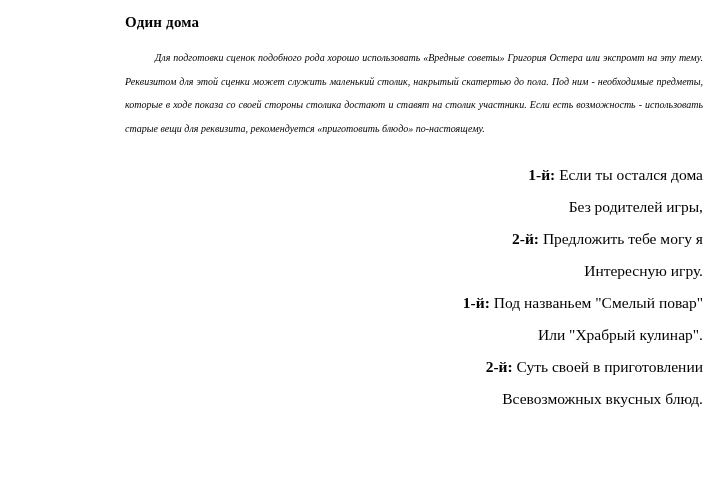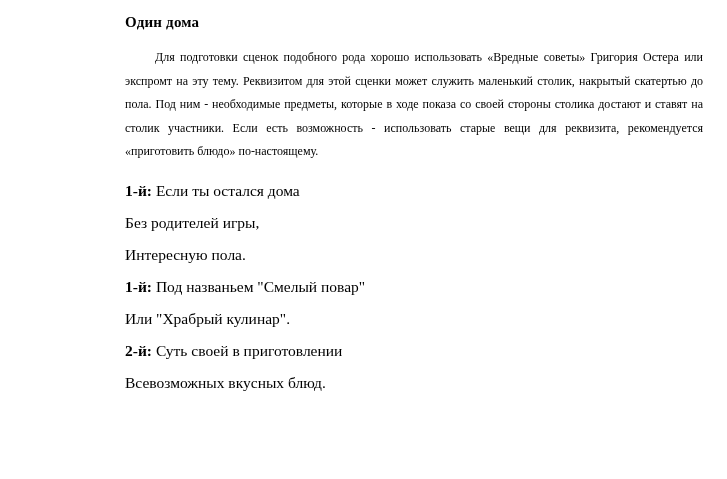--- a/index.html
+++ b/index.html
@@ -34,33 +34,35 @@
 
   .doc-title {
     font-size: 15px;
     font-weight: bold;
     line-height: 20px;
     margin: 0 0 14px 0;
     letter-spacing: 0.2px;
   }
 
   .intro-paragraph {
-    font-size: 12px;
+    font-style: italic;
+    font-size: 10px;
     line-height: 23.5px;
     text-align: justify;
     text-justify: inter-word;
     text-indent: 30px;
-    margin: 0 0 18px 0;
+    margin: 0 0 26px 0;
     hyphens: none;
   }
 
   .dialogue {
     margin: 0;
     padding: 0;
     list-style: none;
+    text-align: right;
   }
 
   .dialogue-line {
     font-size: 15.5px;
     line-height: 18px;
     margin: 0 0 14px 0;
     white-space: nowrap;
   }
 
   .dialogue-line:last-child {
@@ -81,21 +83,22 @@
 <div class="page">
   <div class="content">
 
     <h1 class="doc-title">Один дома</h1>
 
     <p class="intro-paragraph">Для подготовки сценок подобного рода хорошо использовать «Вредные советы» Григория Остера или экспромт на эту тему. Реквизитом для этой сценки может служить маленький столик, накрытый скатертью до пола. Под ним - необходимые предметы, которые в ходе показа со своей стороны столика достают и ставят на столик участники. Если есть возможность - использовать старые вещи для реквизита, рекомендуется «приготовить блюдо» по-настоящему.</p>
 
     <div class="dialogue">
         <p class="dialogue-line"><span class="speaker">1-й:</span> <span class="speech">Если ты остался дома</span></p>
         <p class="dialogue-line"><span class="speech">Без родителей игры,</span></p>
-        <p class="dialogue-line"><span class="speech">Интересную пола.</span></p>
+        <p class="dialogue-line"><span class="speaker">2-й:</span> <span class="speech">Предложить тебе могу я</span></p>
+        <p class="dialogue-line"><span class="speech">Интересную игру.</span></p>
         <p class="dialogue-line"><span class="speaker">1-й:</span> <span class="speech">Под названьем "Смелый повар"</span></p>
         <p class="dialogue-line"><span class="speech">Или "Храбрый кулинар".</span></p>
         <p class="dialogue-line"><span class="speaker">2-й:</span> <span class="speech">Суть своей в приготовлении</span></p>
         <p class="dialogue-line"><span class="speech">Всевозможных вкусных блюд.</span></p>
       </div>
 
   </div>
 </div>
 
 </body></html>

